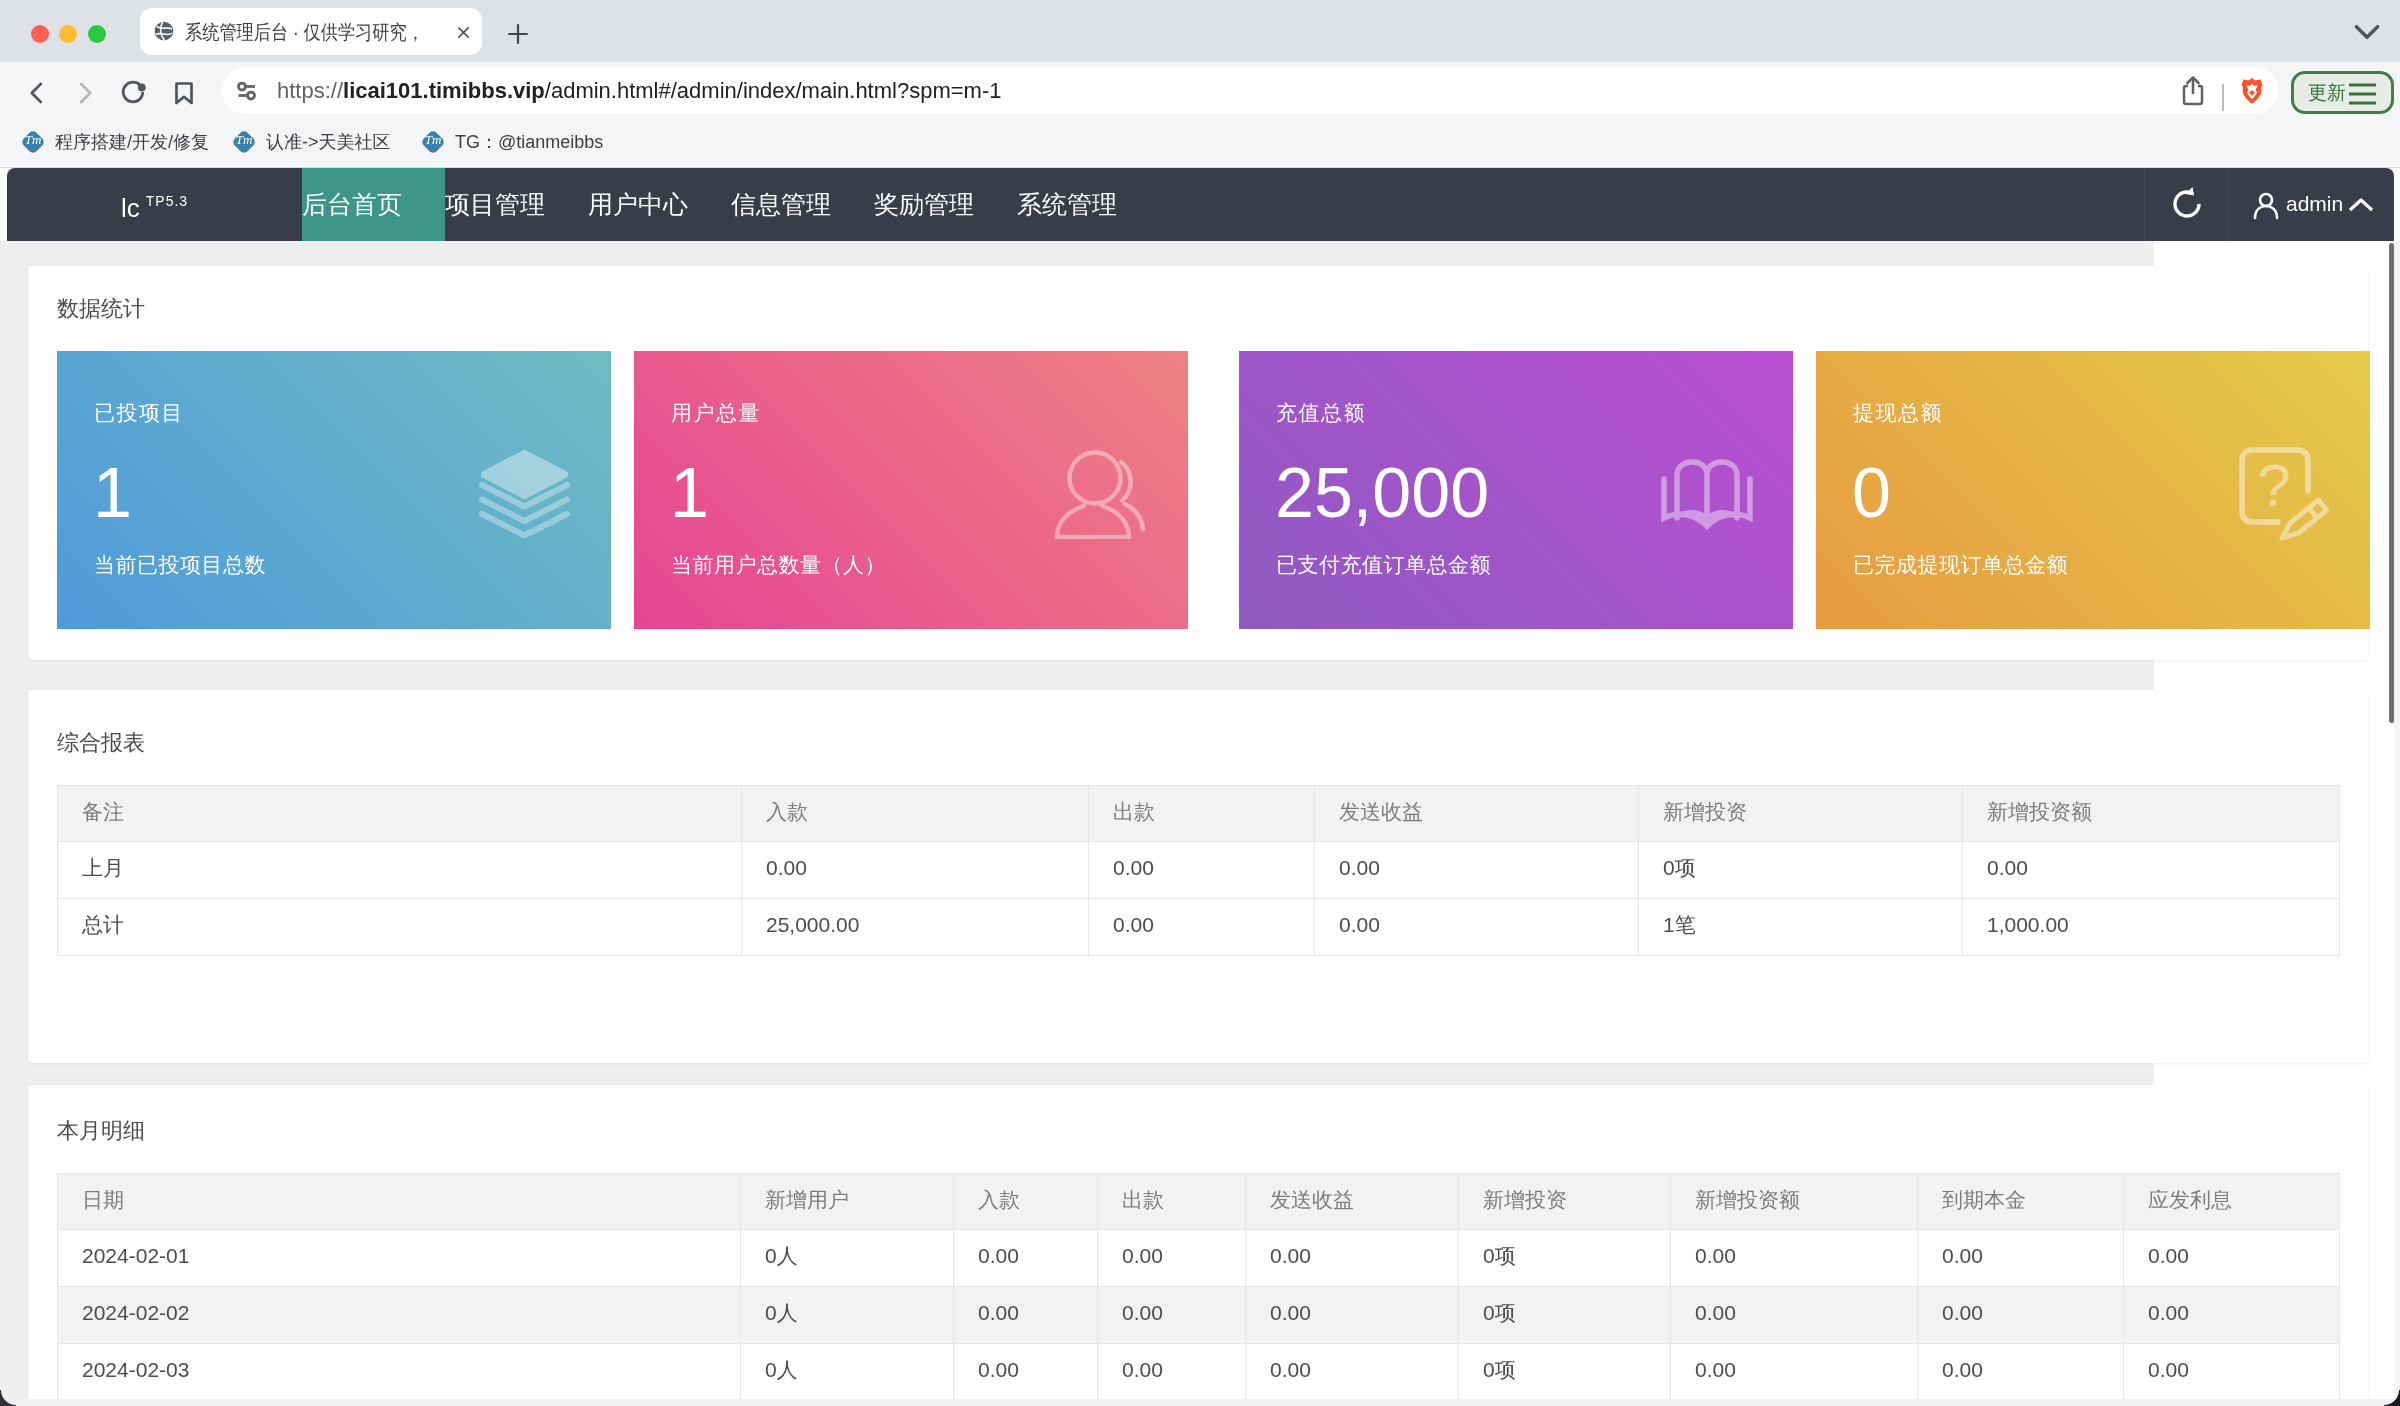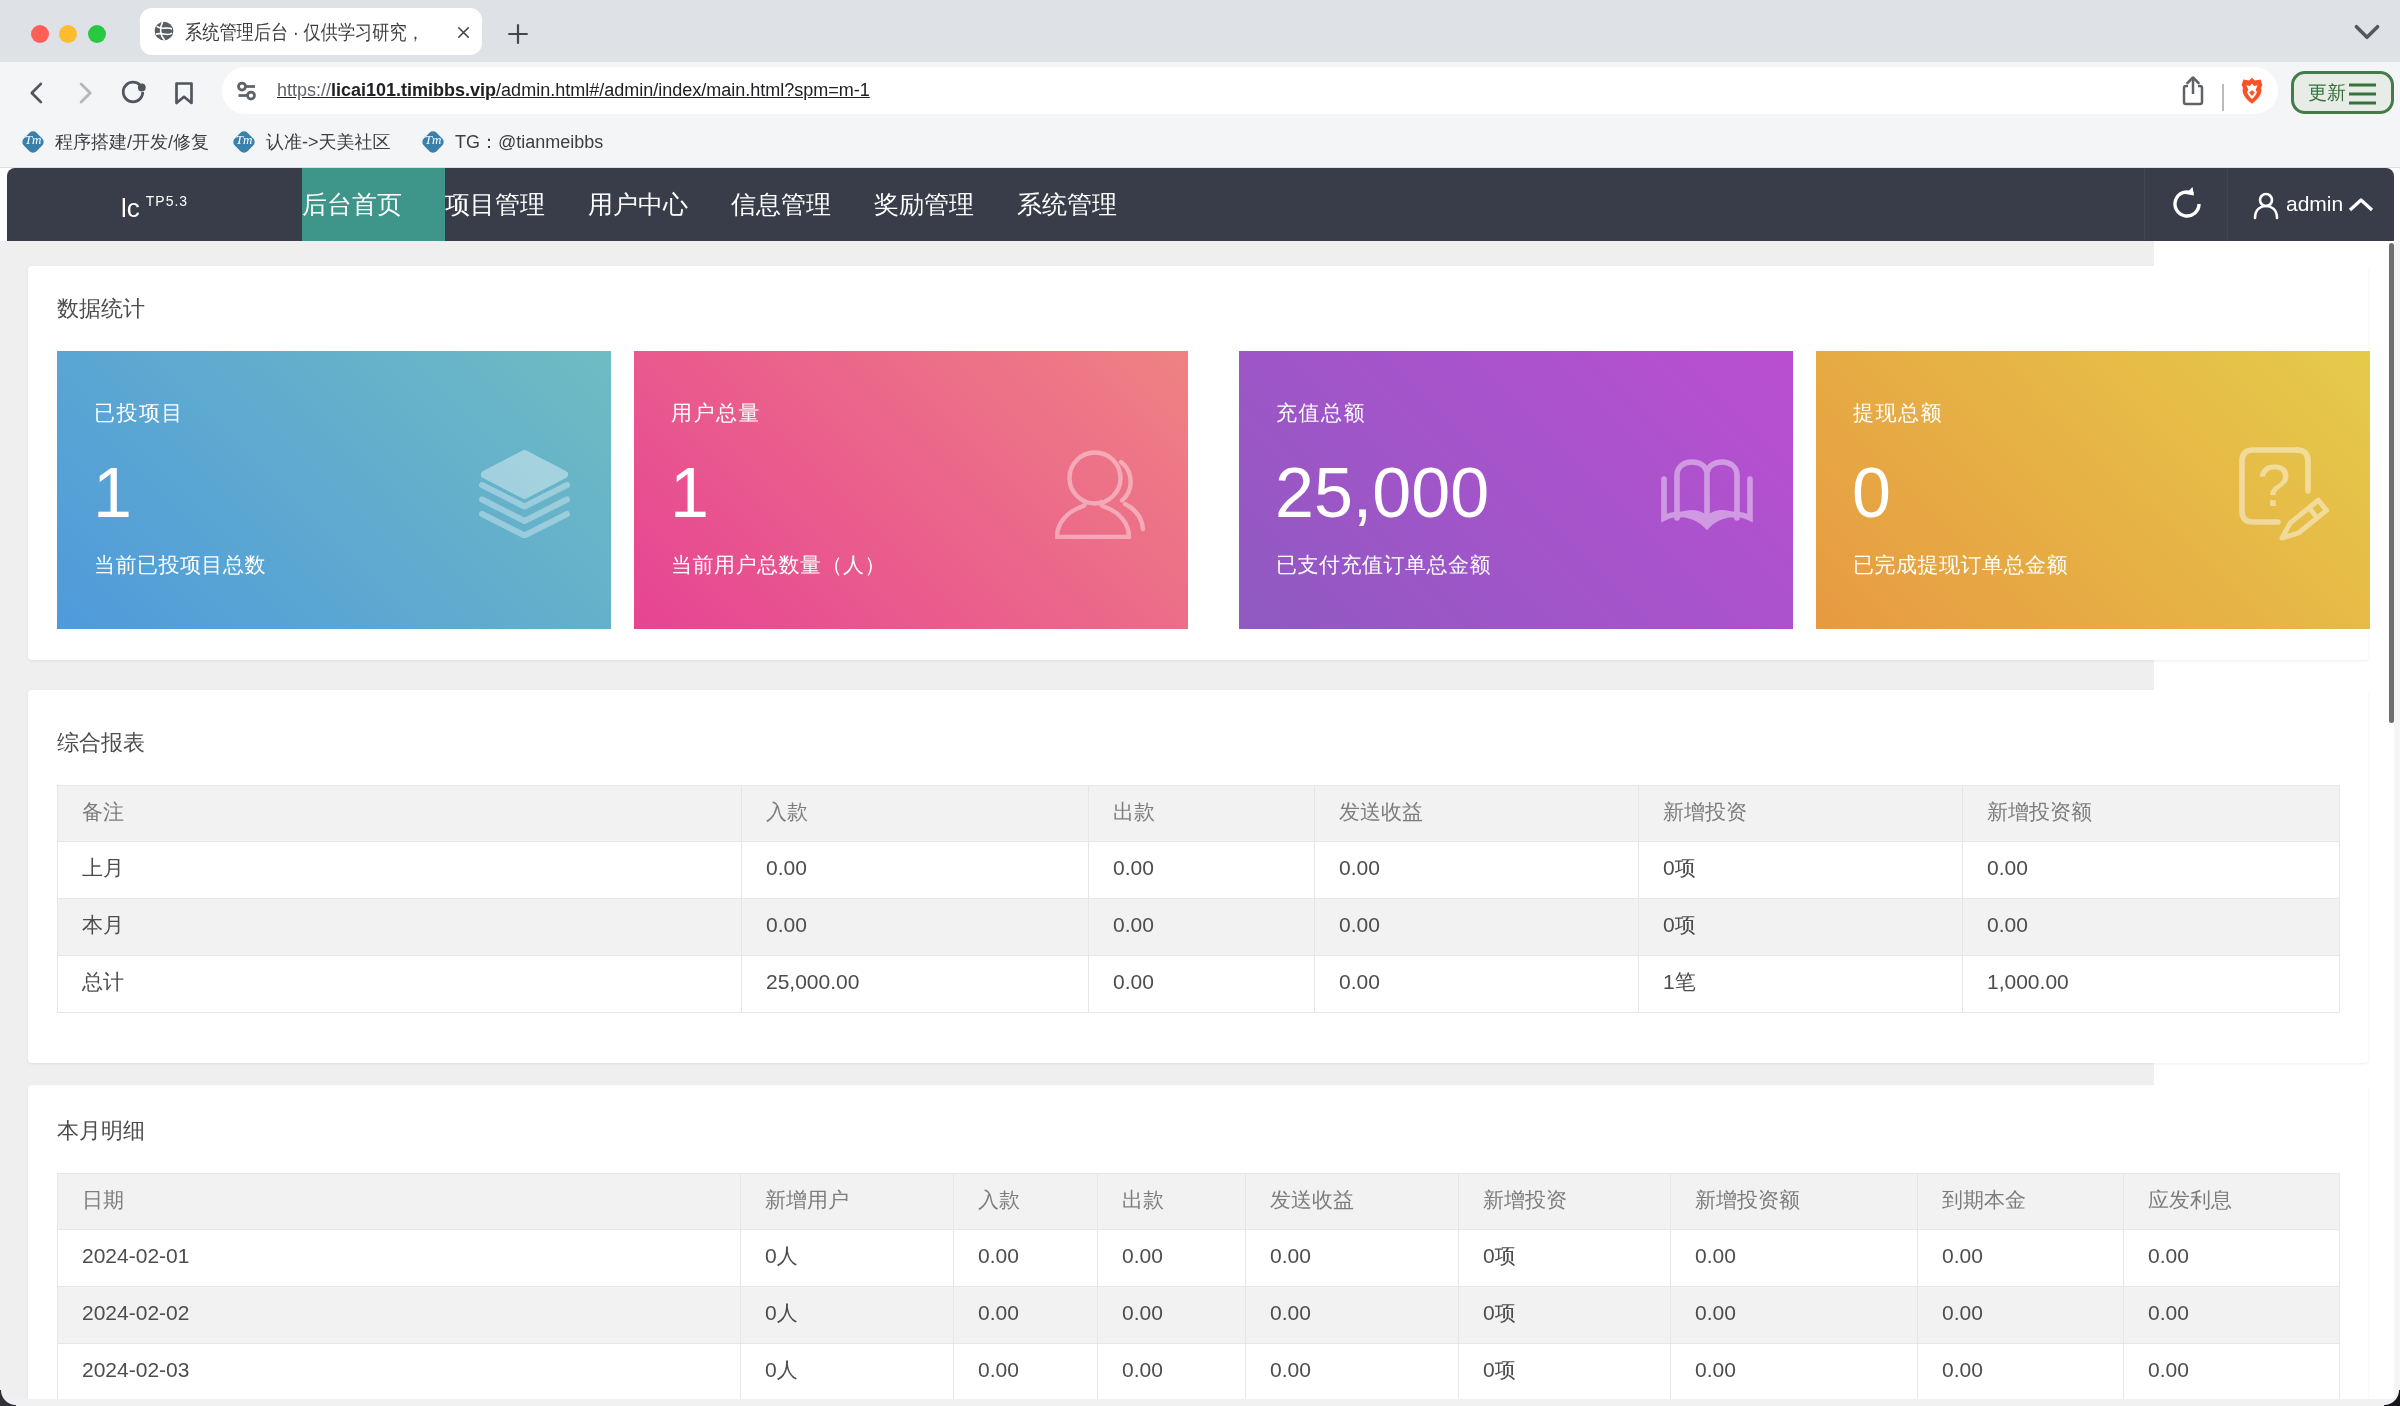--- a/index.html
+++ b/index.html
@@ -9,21 +9,21 @@
 .tabbar { position:absolute; left:0; top:0; width:2400px; height:62px; background:#dee1e6; }
 .dot { position:absolute; top:25px; width:18px; height:18px; border-radius:50%; }
 .dot.r { left:31px; background:#ff5f57; }
 .dot.y { left:59px; background:#febc2e; }
 .dot.g { left:88px; background:#28c840; }
 .tab { position:absolute; left:140px; top:8px; width:342px; height:47px; background:#fff; border-radius:12px; }
 .tab .title { position:absolute; left:45px; top:12px; font-size:20px; line-height:24px; color:#3c4043; white-space:nowrap; transform:scaleX(0.86); transform-origin:0 0; }
 
 .toolbar { position:absolute; left:0; top:62px; width:2400px; height:62px; background:#f4f5f7; }
 .pill { position:absolute; left:222px; top:5px; width:2056px; height:47px; background:#fff; border-radius:24px; }
-.urltext { position:absolute; left:55px; top:10px; font-size:18px; line-height:27px; color:#202124; white-space:nowrap;text-decoration:underline; }
+.urltext { position:absolute; left:55px; top:10px; font-size:22px; line-height:27px; color:#202124; white-space:nowrap; }
 .urltext .scheme { color:#5f6368; }
 .updbtn { position:absolute; right:6px; top:9px; width:103px; height:43px; border:3px solid #457a49; border-radius:14px; background:#e7ece7; }
 .updbtn span { position:absolute; left:14px; top:8px; font-size:19px; line-height:22px; color:#38713c; }
 
 .bookmarks { position:absolute; left:0; top:124px; width:2400px; height:44px; background:#f4f5f7; border-bottom:1px solid #dcdee1; }
 .bm { position:absolute; top:0; height:36px; display:flex; align-items:center; gap:9px; font-size:18px; color:#3a3f44; }
 .bmicon { width:26px; height:26px; position:relative; flex:0 0 auto; }
 .bmicon .dia { position:absolute; left:4px; top:4px; width:18px; height:18px; background:#3a80ac; border-radius:5px; transform:rotate(45deg); }
 .bmicon .tm { position:absolute; left:0; top:3px; width:26px; text-align:center; font-size:13px; font-style:italic; color:#fff; font-family:"Liberation Serif", serif; }
 
@@ -266,28 +266,20 @@
           <tr>
             <th>备注</th>
             <th>入款</th>
             <th>出款</th>
             <th>发送收益</th>
             <th>新增投资</th>
             <th>新增投资额</th>
           </tr>
       <tr>
             <td>上月</td>
-            <td>0.00</td>
-            <td>0.00</td>
-            <td>0.00</td>
-            <td>0项</td>
-            <td>0.00</td>
-          </tr>
-      <tr class="alt">
-            <td>本月</td>
             <td>0.00</td>
             <td>0.00</td>
             <td>0.00</td>
             <td>0项</td>
             <td>0.00</td>
           </tr>
       <tr>
             <td>总计</td>
             <td>25,000.00</td>
             <td>0.00</td>

